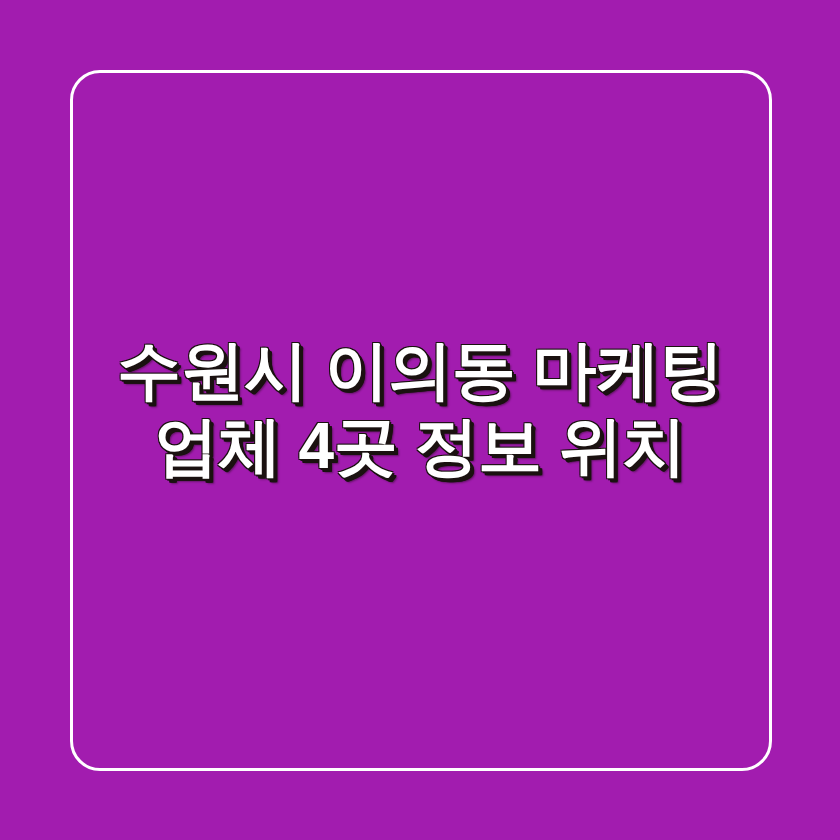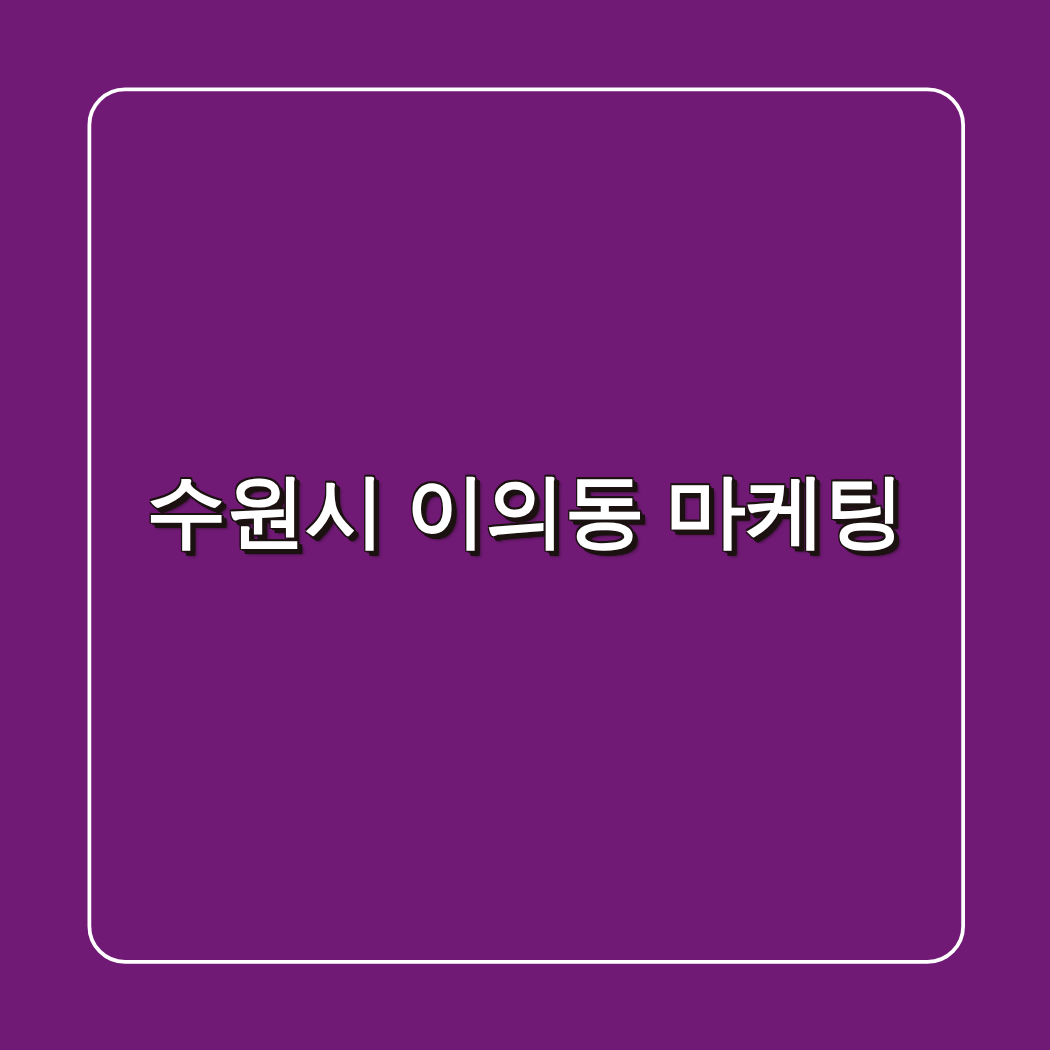--- a/index.html
+++ b/index.html
@@ -11,21 +11,21 @@
     width: 840px;
     height: 840px;
     overflow: hidden;
     font-family: "Liberation Sans", "DejaVu Sans", sans-serif;
   }
 
   #thumbnail-card {
     position: relative;
     width: 840px;
     height: 840px;
-    background: #701a75;
+    background: #a21caf;
     box-sizing: border-box;
   }
 
   #decorative-frame {
     position: absolute;
     left: 70px;
     top: 70px;
     width: 702px;
     height: 701px;
     box-sizing: border-box;
@@ -75,15 +75,16 @@
 </style>
 </head>
 <body>
 
 <div id="thumbnail-card">
 
   <div id="decorative-frame"></div>
 
   <div id="title-block">
     <span class="title-line">수원시 이의동 마케팅</span>
+    <span class="title-line">업체 4곳 정보 위치</span>
   </div>
 
 </div>
 
 </body></html>

